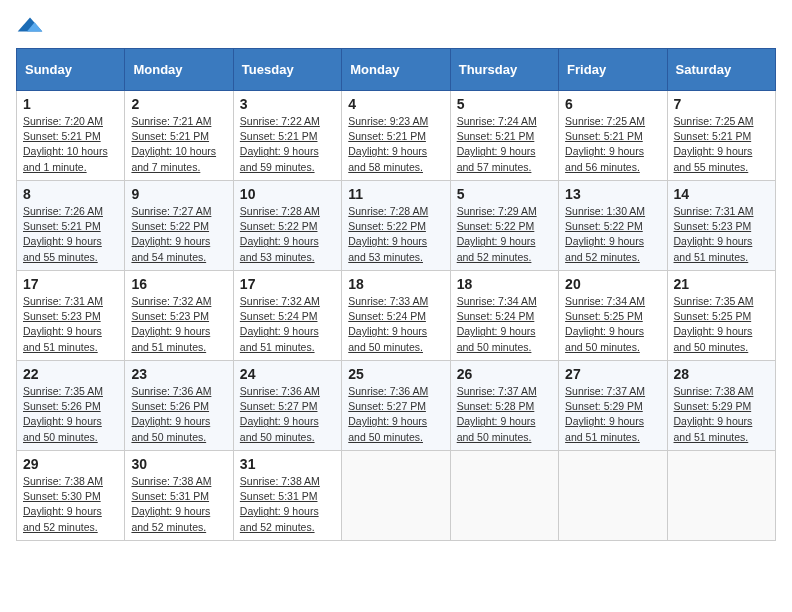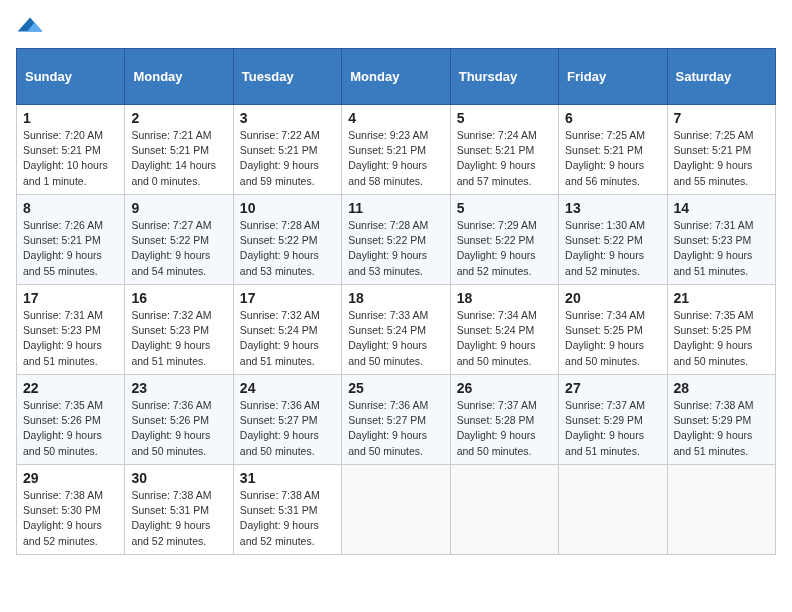--- a/index.html
+++ b/index.html
@@ -49,21 +49,21 @@
     }
     .calendar {
       width: 100%;
       border-collapse: collapse;
       table-layout: fixed;
     }
     .calendar th {
       background-color: #3a7abf;
       color: white;
       text-align: left;
-      padding: 20px 8px;
+      padding: 13px 8px;
       font-size: 13px;
       font-weight: bold;
       border: 1px solid #2a5a9f;
     }
     .calendar td {
       vertical-align: top;
       padding: 5px 6px;
       border: 1px solid #ccc;
       font-size: 10.5px;
       color: #333;
@@ -75,20 +75,21 @@
     }
     .day-number {
       font-size: 14px;
       font-weight: bold;
       color: #222;
       display: block;
       margin-bottom: 2px;
     }
     .cell-content {
       line-height: 1.45;
+      text-decoration: underline;
     }
     .empty-cell {
       background: #f9f9f9 !important;
     }
   </style>
 </head>
 <body>
 
 <div class="header-area">
   <div class="logo">
@@ -126,21 +127,21 @@
           <span>Sunrise: 7:20 AM</span><br>
           <span>Sunset: 5:21 PM</span><br>
           <span>Daylight: 10 hours and 1 minute.</span>
         </div>
       </td>
         <td>
         <span class="day-number">2</span>
         <div class="cell-content">
           <span>Sunrise: 7:21 AM</span><br>
           <span>Sunset: 5:21 PM</span><br>
-          <span>Daylight: 14 hours and 0 minutes.</span>
+          <span>Daylight: 10 hours and 7 minutes.</span>
         </div>
       </td>
         <td>
         <span class="day-number">3</span>
         <div class="cell-content">
           <span>Sunrise: 7:22 AM</span><br>
           <span>Sunset: 5:21 PM</span><br>
           <span>Daylight: 9 hours and 59 minutes.</span>
         </div>
       </td>

